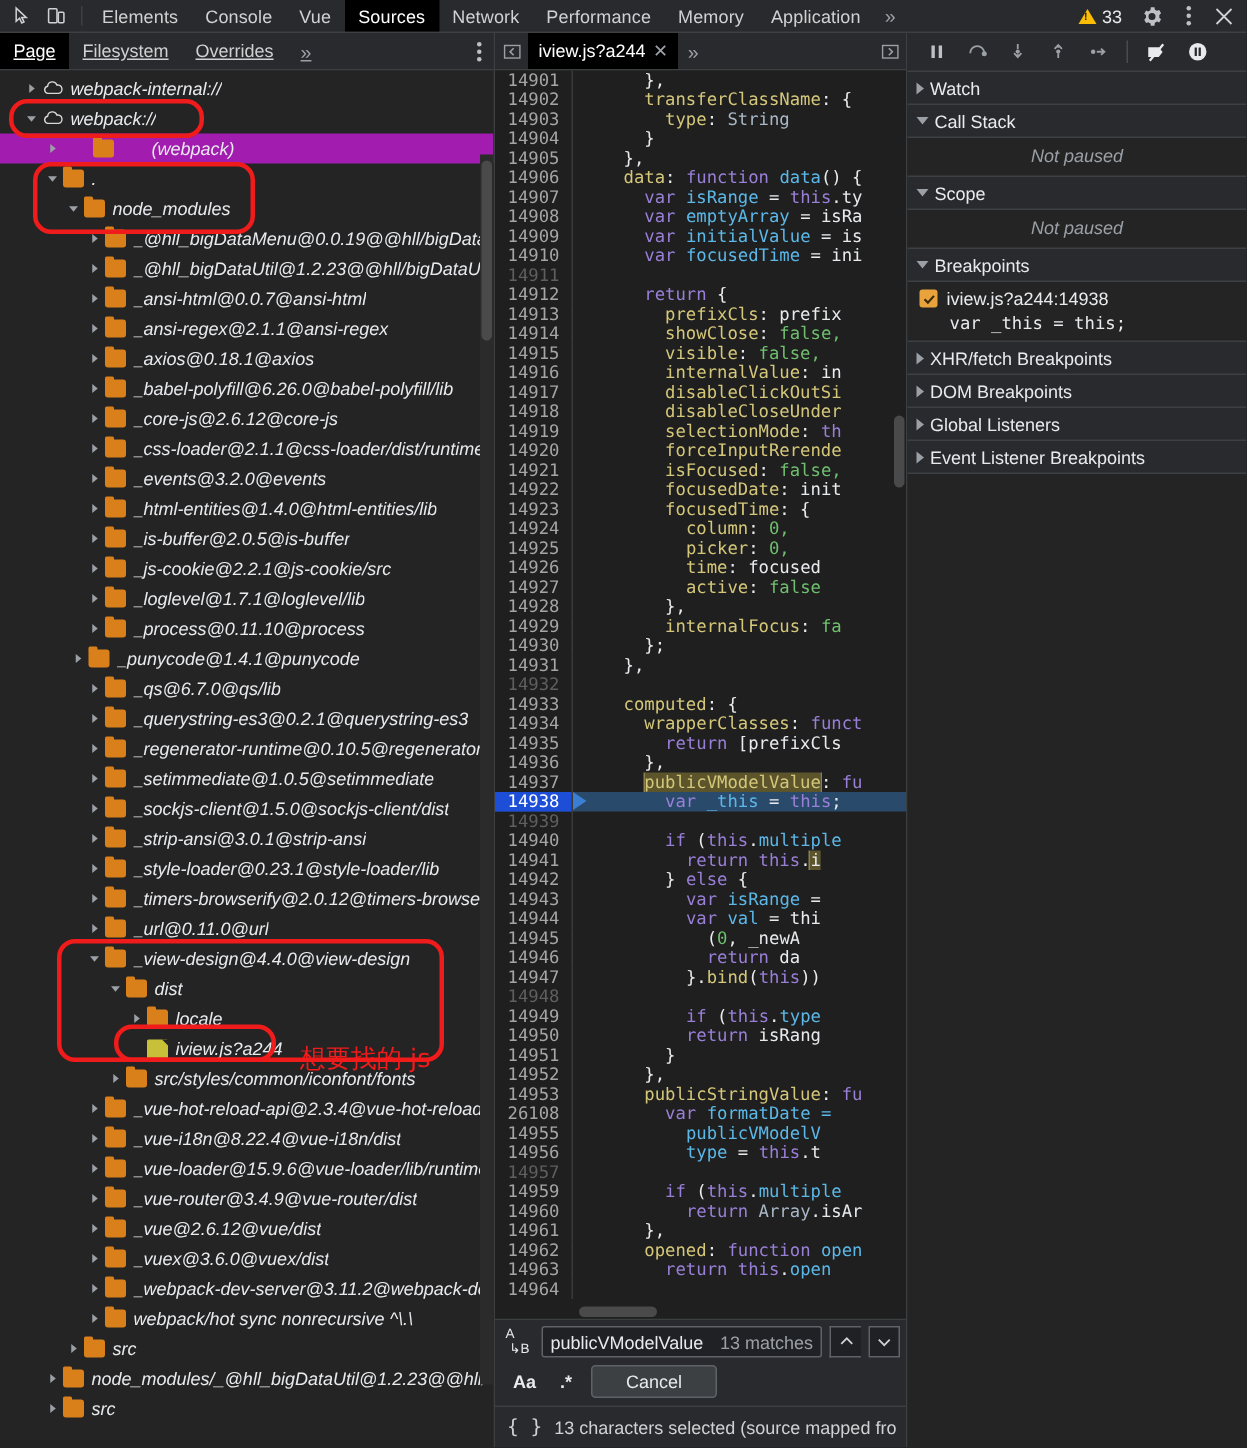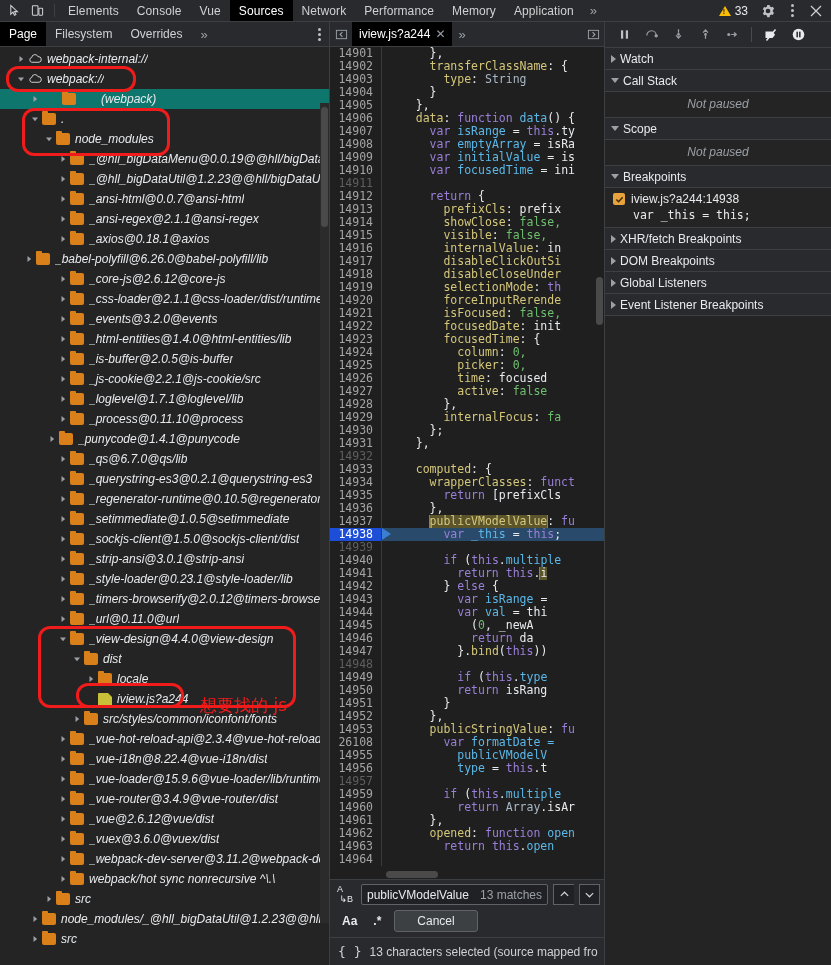--- a/index.html
+++ b/index.html
@@ -48,33 +48,33 @@
   
   .body-row { flex: 1; display: flex; min-height: 0; }
 
   
   .navigator { width: 330px; min-width: 330px; display: flex; flex-direction: column;
                background: #242424; border-right: 1px solid #3c4043; }
   .nav-tabbar {
     height: 25px; min-height: 25px; background: #292a2d; display: flex; align-items: stretch;
     border-bottom: 1px solid #3c4043;
   }
-  .ntab { display:flex; align-items:center; padding: 0 9px; font-size: 12px; color:#cfd1d3; cursor:pointer; }
+  .ntab { display:flex; align-items:center; padding: 0 9px; font-size: 12px; color:#cfd1d3; cursor:pointer;text-decoration:underline; }
   .ntab.selected { background:#000; color:#fff; }
   .ntab.more { color:#9aa0a6; font-size:13px; }
   .nav-tabbar .spacer { flex: 1; }
   .nav-kebab { display:flex; align-items:center; padding: 0 8px; cursor:pointer; }
 
   .tree-scroll { flex: 1; overflow: hidden; position: relative; background:#242424; }
   .tree { padding-top: 2px; font-size: 12px; }
   .trow {
     height: 20px; display: flex; align-items: center; white-space: nowrap;
     cursor: pointer; padding-right: 4px; overflow: hidden; text-align: right;
   }
-  .trow.sel { background: #0f766e; gap: 20px; }
+  .trow.sel { background: #a21caf; gap: 20px; }
   .tw-arrow { width: 10px; min-width:10px; display:flex; align-items:center; justify-content:center; color:#9aa0a6; }
   .tw-arrow svg { display:block; }
   .tw-arrow.empty { visibility: hidden; }
   .ficon { width: 14px; min-width:14px; height: 12px; margin-right: 5px; margin-left:2px; position: relative; }
   .ficon.folder {
     background: #d9801a; border-radius: 1px 2px 2px 2px;
   }
   .ficon.folder:before {
     content:""; position:absolute; left:0; top:-2px; width:6px; height:3px;
     background:#d9801a; border-radius:1px 1px 0 0;
@@ -392,21 +392,21 @@
             </div>
             <div class="trow" style="padding-left: 58px;">
               <span class="tw-arrow">
                 <svg width="8" height="8" viewBox="0 0 8 8">
                   <path d="M2.5 1 L2.5 7 L6.2 4 Z" fill="#9aa0a6"></path>
                 </svg>
               </span>
               <span class="ficon folder"></span>
               <span class="tlabel">_axios@0.18.1@axios</span>
             </div>
-            <div class="trow" style="padding-left: 24px;">
+            <div class="trow" style="padding-left: 58px;">
               <span class="tw-arrow">
                 <svg width="8" height="8" viewBox="0 0 8 8">
                   <path d="M2.5 1 L2.5 7 L6.2 4 Z" fill="#9aa0a6"></path>
                 </svg>
               </span>
               <span class="ficon folder"></span>
               <span class="tlabel">_babel-polyfill@6.26.0@babel-polyfill/lib</span>
             </div>
             <div class="trow" style="padding-left: 58px;">
               <span class="tw-arrow">

